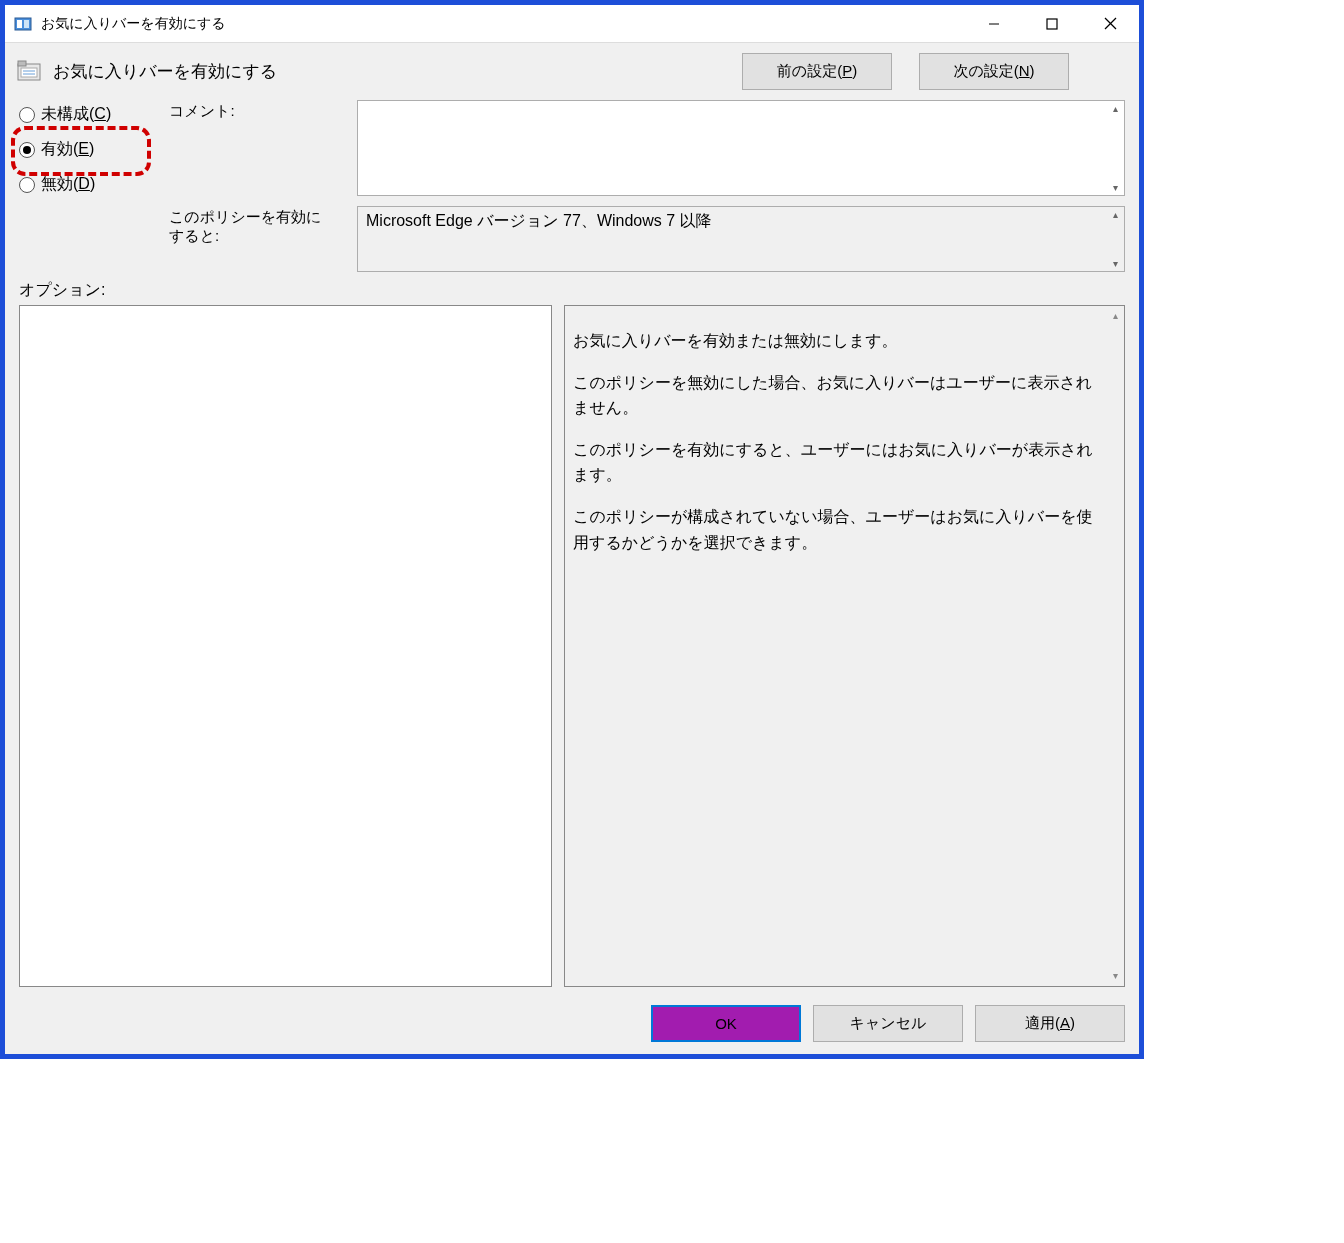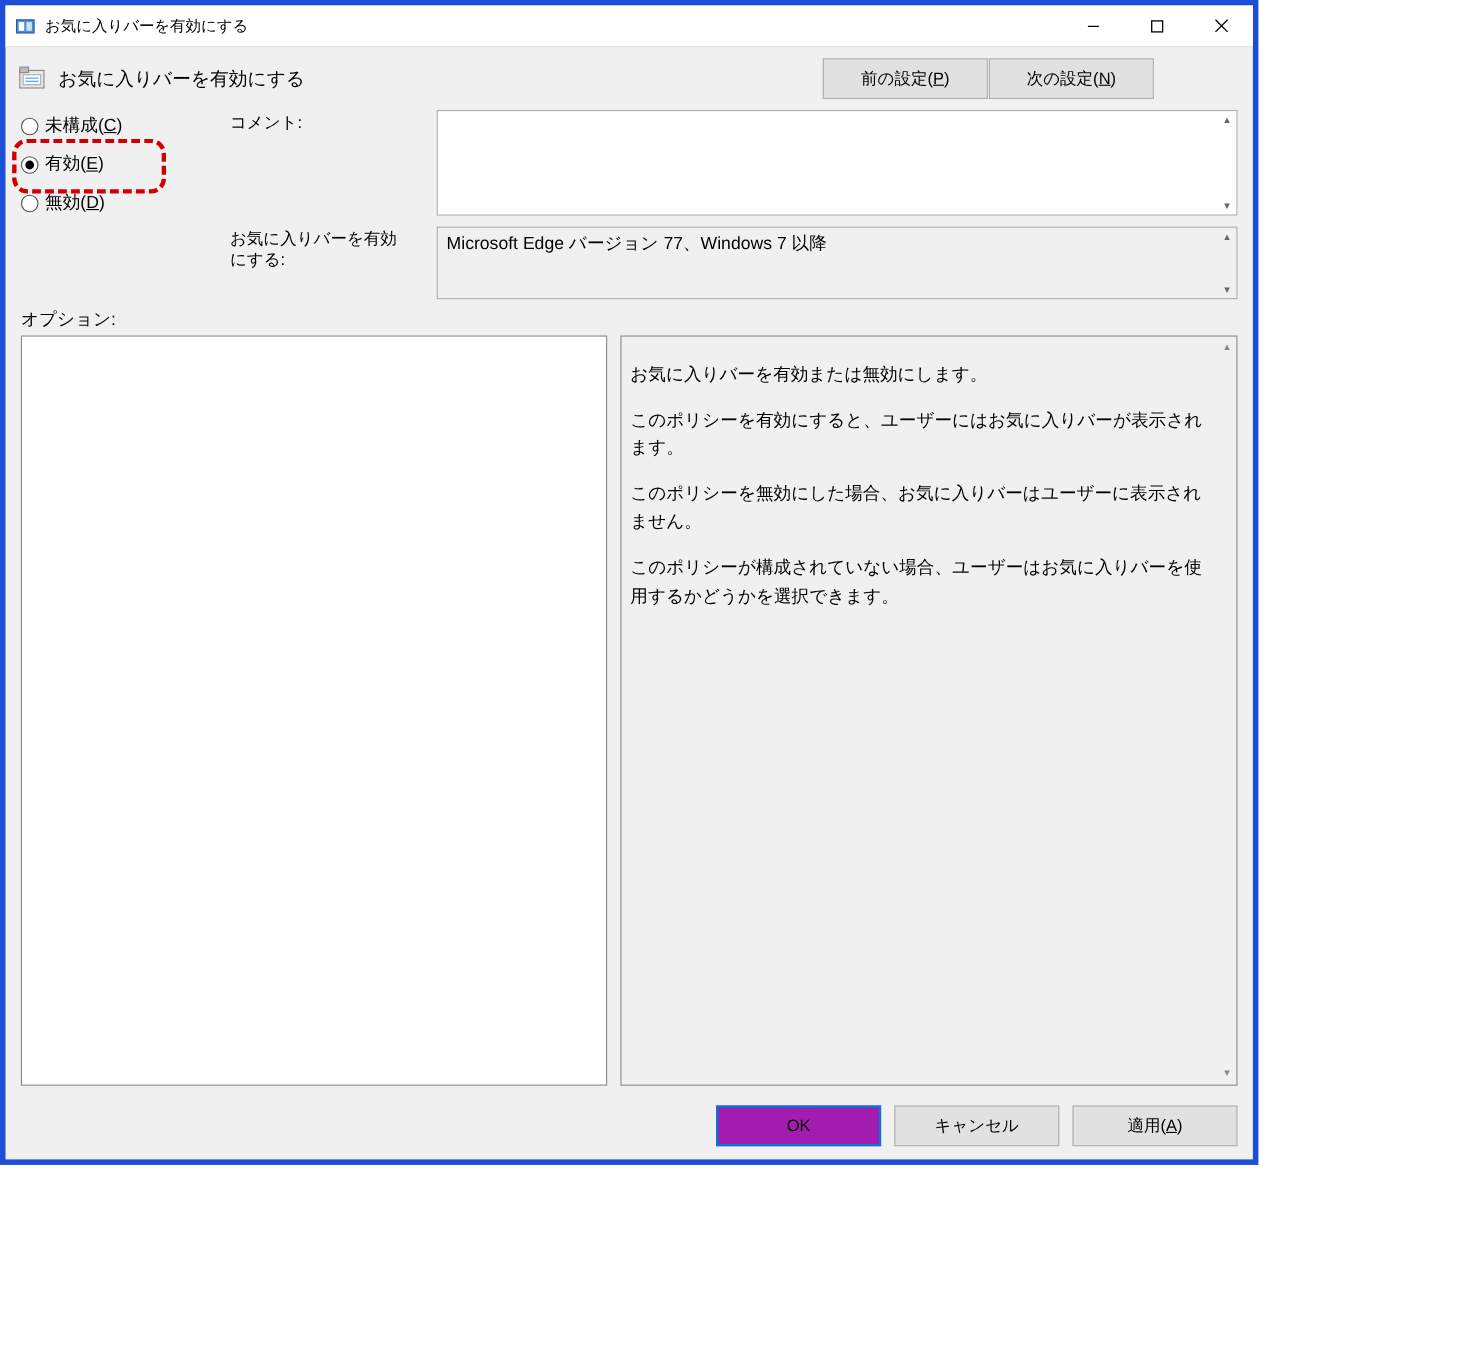--- a/index.html
+++ b/index.html
@@ -57,21 +57,21 @@
   .header-row .policy-icon {
     width: 28px; height: 28px;
     margin-right: 10px;
     display: inline-flex; align-items: center; justify-content: center;
   }
   .header-row .policy-title {
     font-size: 17px;
     color: #000;
     flex: 1;
   }
-  .header-row .nav-buttons { display: flex; gap: 1px; margin-right: 76px; }
+  .header-row .nav-buttons { display: flex; gap: 27px; margin-right: 56px; }
   .btn {
     background: #e1e1e1;
     border: 1px solid #adadad;
     font-size: 15px;
     padding: 8px 24px;
     min-width: 150px;
     text-align: center;
     color: #000;
     display: inline-block;
   }
@@ -126,21 +126,20 @@
 
   .fields-col {
     flex: 1;
     display: flex;
     flex-direction: column;
     gap: 10px;
   }
   .field-label {
     font-size: 15px;
     color: #000;
-    margin-left: 40px;
   }
   .field-row {
     display: flex;
     align-items: flex-start;
     gap: 28px;
   }
   .field-row .field-label { width: 160px; padding-top: 2px; }
   .sunken-box {
     flex: 1;
     background: #fff;
@@ -288,42 +287,42 @@
         <span class="field-label">コメント:</span>
         <div class="sunken-box comment-box">
           <span></span>
           <div class="sunken-scroll">
             <span>▴</span>
             <span>▾</span>
           </div>
         </div>
       </div>
       <div class="field-row">
-        <span class="field-label">お気に入りバーを有効にする:</span>
+        <span class="field-label">このポリシーを有効にすると:</span>
         <div class="sunken-box gray support-box">
           <span>Microsoft Edge バージョン 77、Windows 7 以降</span>
           <div class="sunken-scroll">
             <span>▴</span>
             <span>▾</span>
           </div>
         </div>
       </div>
     </div>
   </div>
 
   <div class="labels-row">
     <div class="col-left">オプション:</div>
   </div>
 
   <div class="panes-row">
     <div class="pane"></div>
     <div class="pane help">
       <p>お気に入りバーを有効または無効にします。</p>
+      <p>このポリシーを無効にした場合、お気に入りバーはユーザーに表示されません。</p>
       <p>このポリシーを有効にすると、ユーザーにはお気に入りバーが表示されます。</p>
-      <p>このポリシーを無効にした場合、お気に入りバーはユーザーに表示されません。</p>
       <p>このポリシーが構成されていない場合、ユーザーはお気に入りバーを使用するかどうかを選択できます。</p>
       <div class="sunken-scroll">
         <span>▴</span>
         <span>▾</span>
       </div>
     </div>
   </div>
 
   <div class="bottom-row">
     <div class="btn primary">OK</div>

